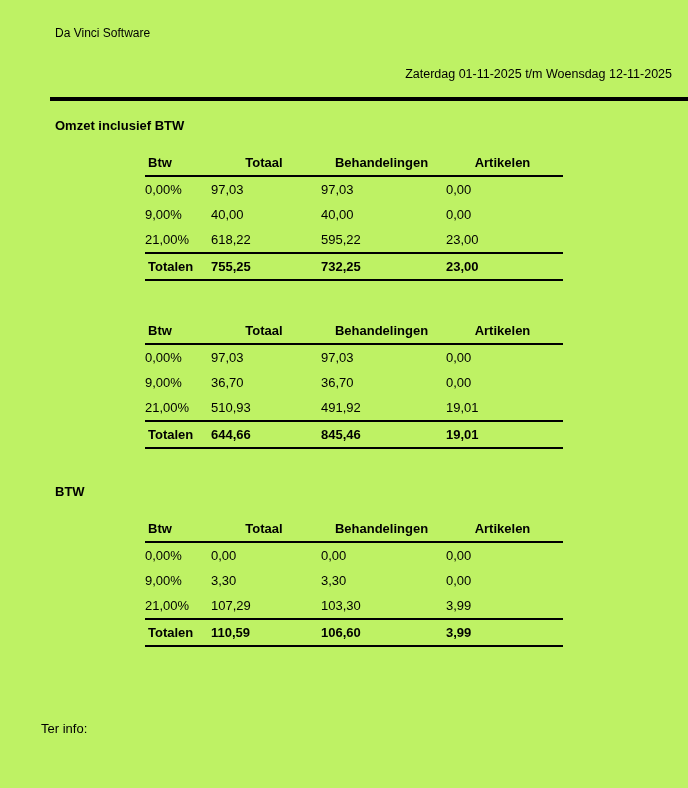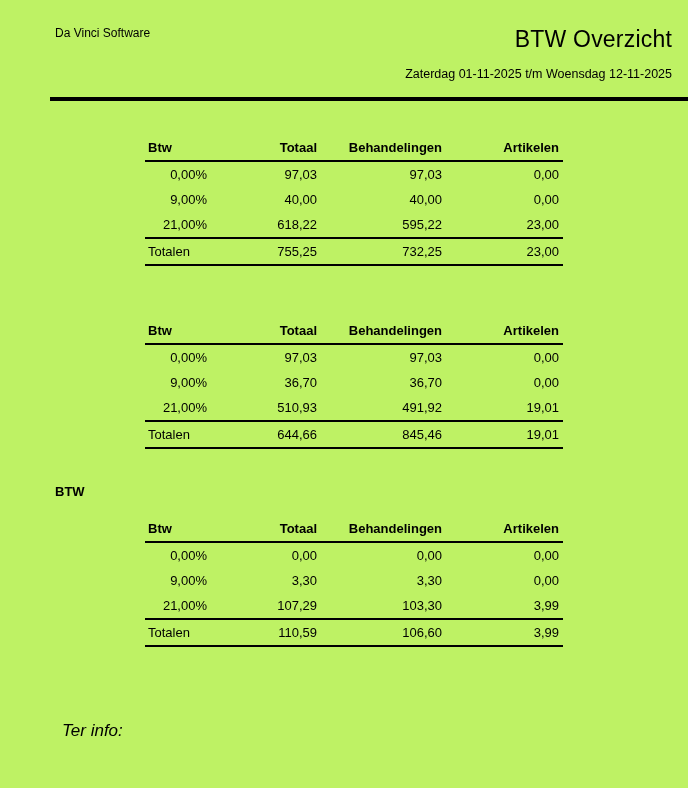--- a/index.html
+++ b/index.html
@@ -57,57 +57,55 @@
     width: 418px;
     border-collapse: collapse;
     table-layout: fixed;
   }
   col.c1 { width: 66px; }
   col.c2 { width: 110px; }
   col.c3 { width: 125px; }
   col.c4 { width: 117px; }
   .report-table th, .report-table td {
     font-size: 13px;
-    text-align: right;
     padding: 5px 4px 5px 0;
     white-space: nowrap;
   }
   .report-table th { font-weight: bold; }
   .report-table thead tr { border-bottom: 2px solid #000000; }
   .report-table th:first-child { text-align: left; padding-left: 3px; }
   .report-table tbody tr:last-child { border-bottom: 2px solid #000000; }
-  .report-table tfoot td { font-weight: normal; }
+  .report-table tfoot td { font-weight: bold; }
   .report-table tfoot tr { border-bottom: 2px solid #000000; }
   .report-table tfoot td:first-child { text-align: left; padding-left: 3px; }
   .footer-info-label {
     position: absolute;
-    left: 62px;
+    left: 41px;
     top: 721px;
-    font-size: 17px;
-    font-style: italic;
+    font-size: 13px;
   }
   .footer-average {
     position: absolute;
     left: 55px;
     top: 749px;
     font-size: 13px;
   }
   .footer-average .avg-value { margin-left: 9px; }
 </style>
 </head>
 <body>
 
 <div class="page">
 
   <div class="company">Da Vinci Software</div>
-  <div class="report-title">BTW Overzicht</div>
   <div class="report-period">Zaterdag 01-11-2025 t/m Woensdag 12-11-2025</div>
   <div class="header-rule"></div>
 
   <div class="report-section section-1">
+    <div class="section-title">Omzet inclusief BTW</div>
     <table class="report-table">
       <colgroup>
           <col class="c1">
           <col class="c2">
           <col class="c3">
           <col class="c4">
         </colgroup>
       <thead>
         <tr>
           <th>Btw</th>

